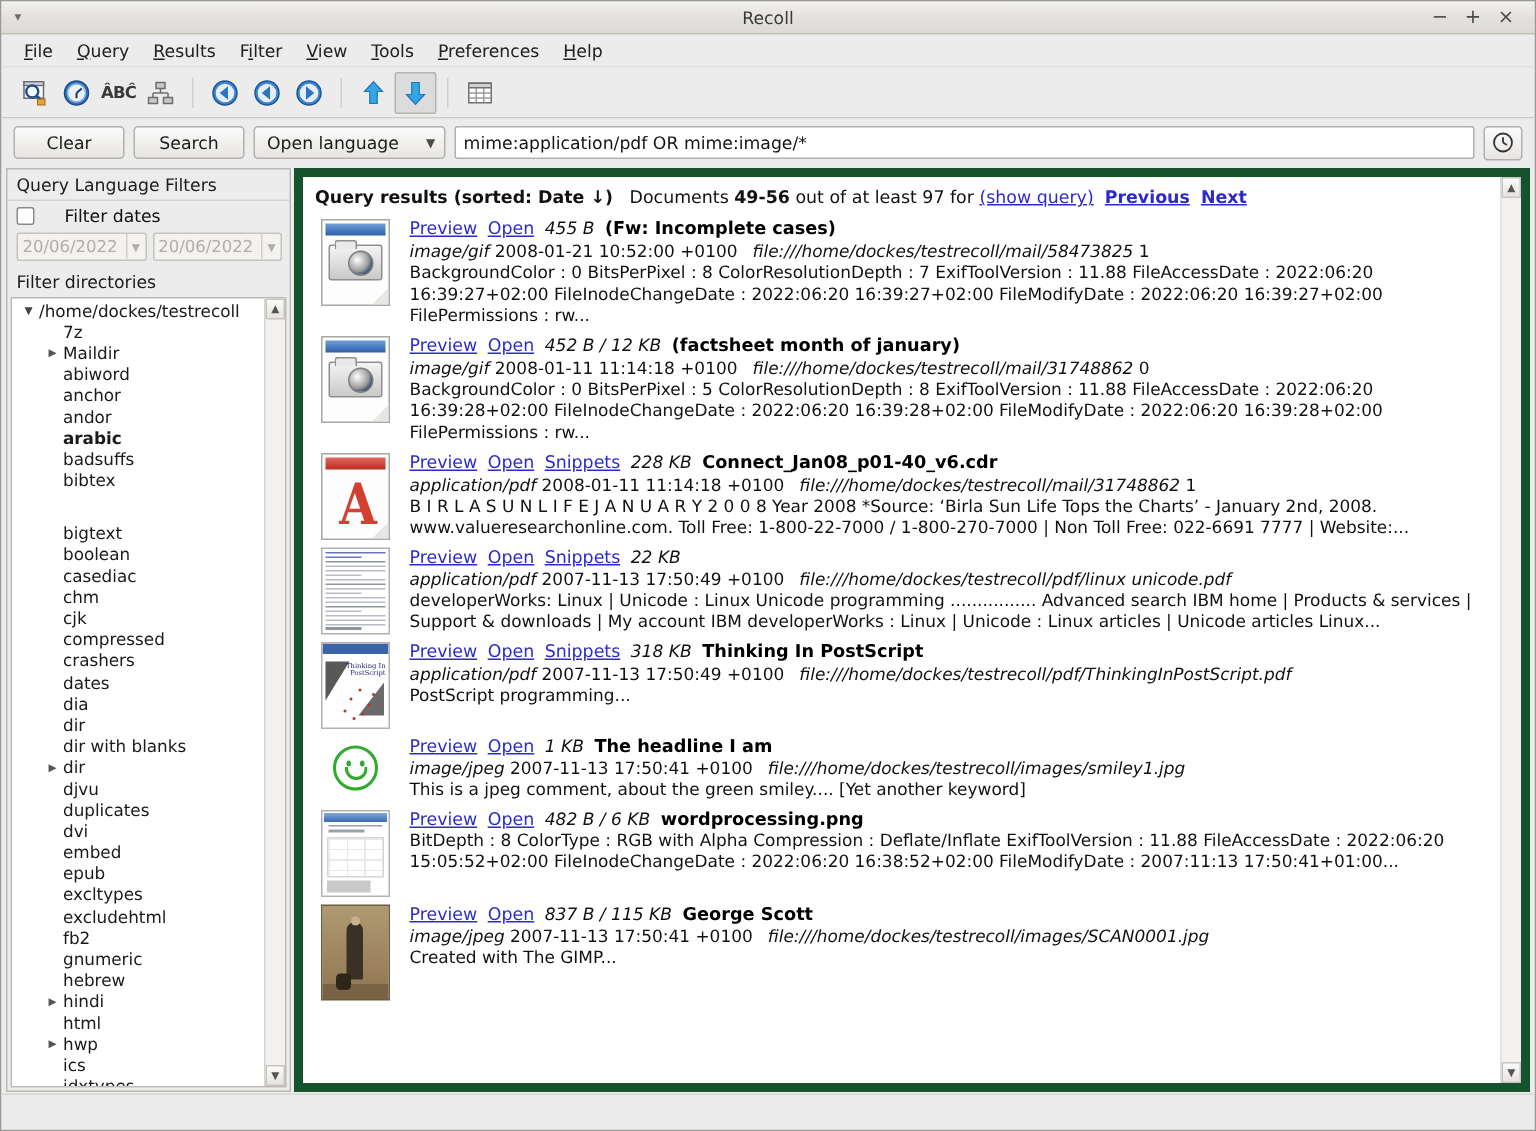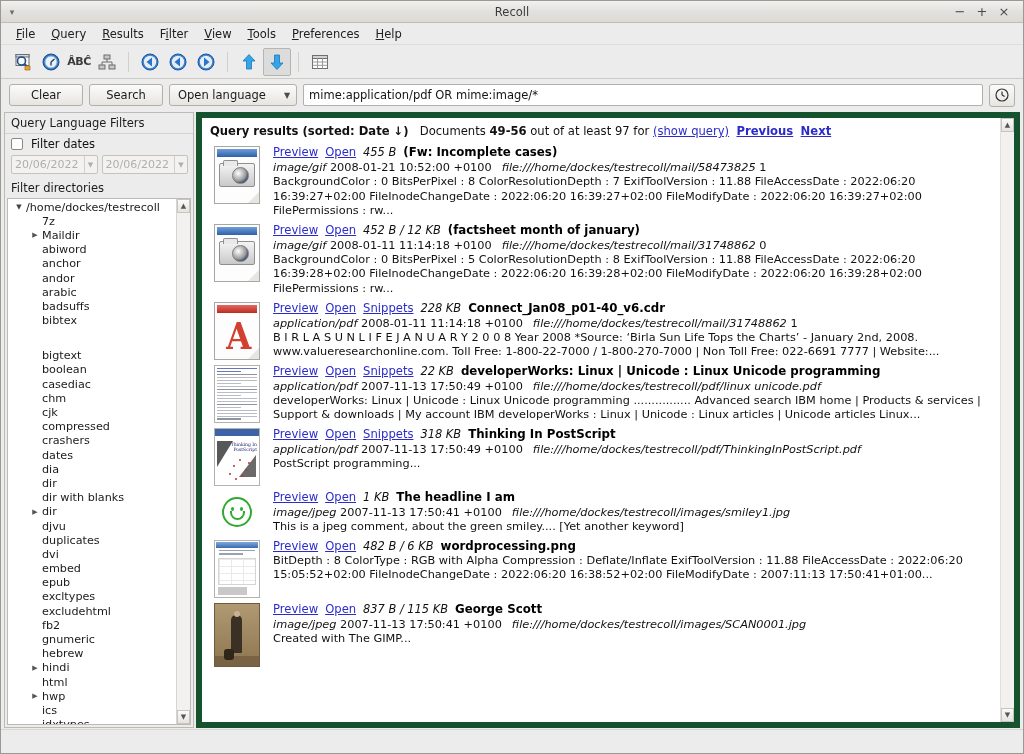--- a/index.html
+++ b/index.html
@@ -136,21 +136,21 @@
     border: 1px solid #bdbab5;
     margin: 1px 0 1px 1px;
     min-height: 0;
   }
   .lp-title {
     font-size: 11.5px; color: #1c1c1c;
     padding: 3px 6px 3px 6px;
     border-bottom: 1px solid #d6d3ce;
   }
   .lp-check {
-    display: flex; align-items: center; gap: 8px;
+    display: flex; align-items: center; gap: 20px;
     padding: 3px 6px;
     font-size: 11.5px; color: #111;
   }
   .cbox {
     width: 12px; height: 12px; background: #fff;
     border: 1px solid #8d8a85; border-radius: 2px;
   }
   .lp-dates {
     display: flex; align-items: center; gap: 4px;
     padding: 1px 5px 4px 6px;
@@ -561,21 +561,21 @@
               <span>abiword</span>
             </div>
             <div class="tnode" style="padding-left: 20px;">
               <span class="tarrow"></span>
               <span>anchor</span>
             </div>
             <div class="tnode" style="padding-left: 20px;">
               <span class="tarrow"></span>
               <span>andor</span>
             </div>
-            <div class="tnode" style="padding-left: 20px;">
+            <div class="tnode" style="padding-left: 20px; font-weight: bold;">
               <span class="tarrow"></span>
               <span>arabic</span>
             </div>
             <div class="tnode" style="padding-left: 20px;">
               <span class="tarrow"></span>
               <span>badsuffs</span>
             </div>
             <div class="tnode" style="padding-left: 20px;">
               <span class="tarrow"></span>
               <span>bibtex</span>
@@ -792,21 +792,20 @@
                   <div class="txtline"></div>
                   <div class="txtline dk sh"></div>
                 </div>
               </div>
               <div class="rbody">
                 <div class="rline1">
                   <span class="rlink">Preview</span>
                   <span class="rlink">Open</span>
                   <span class="rlink">Snippets</span>
                   <span class="rsize">22 KB</span>
-                  <span class="rtitle">developerWorks: Linux | Unicode : Linux Unicode programming</span>
                 </div>
                 <div class="rline2"><span class="mime">application/pdf</span> <span class="dt">2007-11-13 17:50:49 +0100</span><span class="url">file:///home/dockes/testrecoll/pdf/linux unicode.pdf</span></div>
                 <div class="rabs">developerWorks: Linux | Unicode : Linux Unicode programming ................ Advanced search IBM home | Products &amp; services | Support &amp; downloads | My account IBM developerWorks : Linux | Unicode : Linux articles | Unicode articles Linux...</div>
               </div>
             </div>
             <div class="result">
               <div class="thumb">
                 <div class="psbook">
                   <div class="hdr"></div>
                   <div class="w1"></div>

